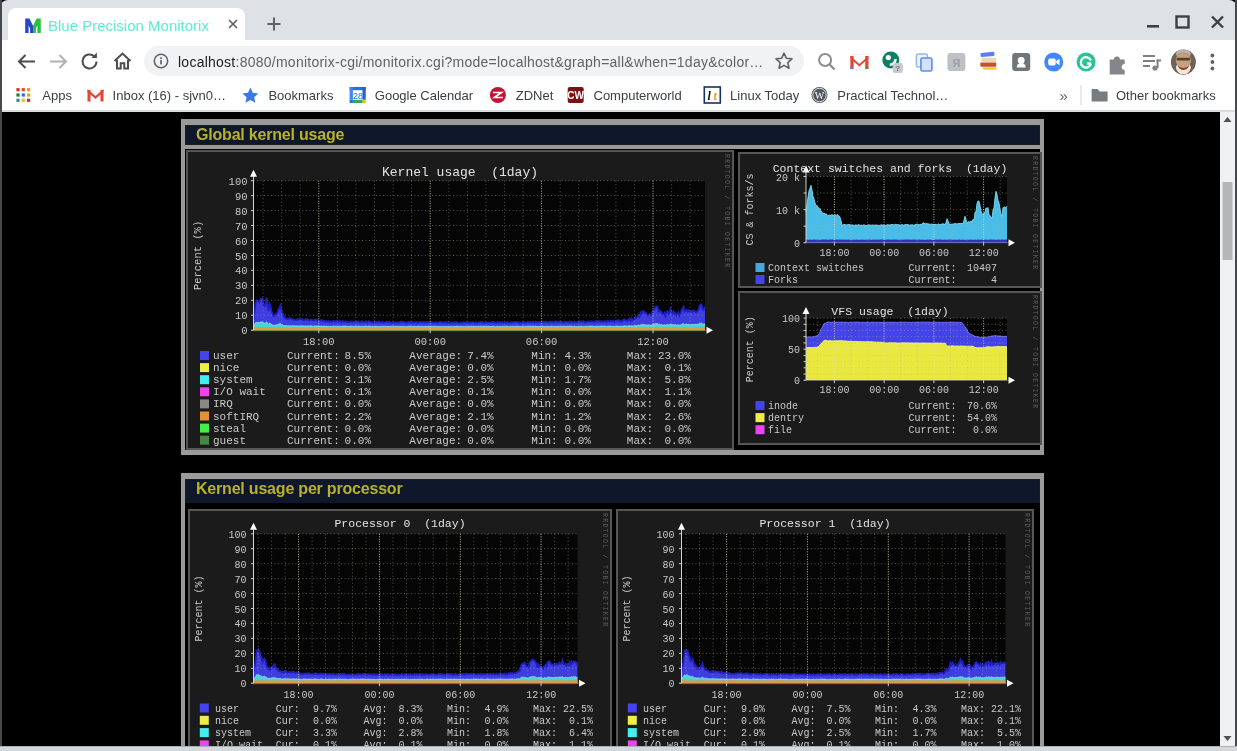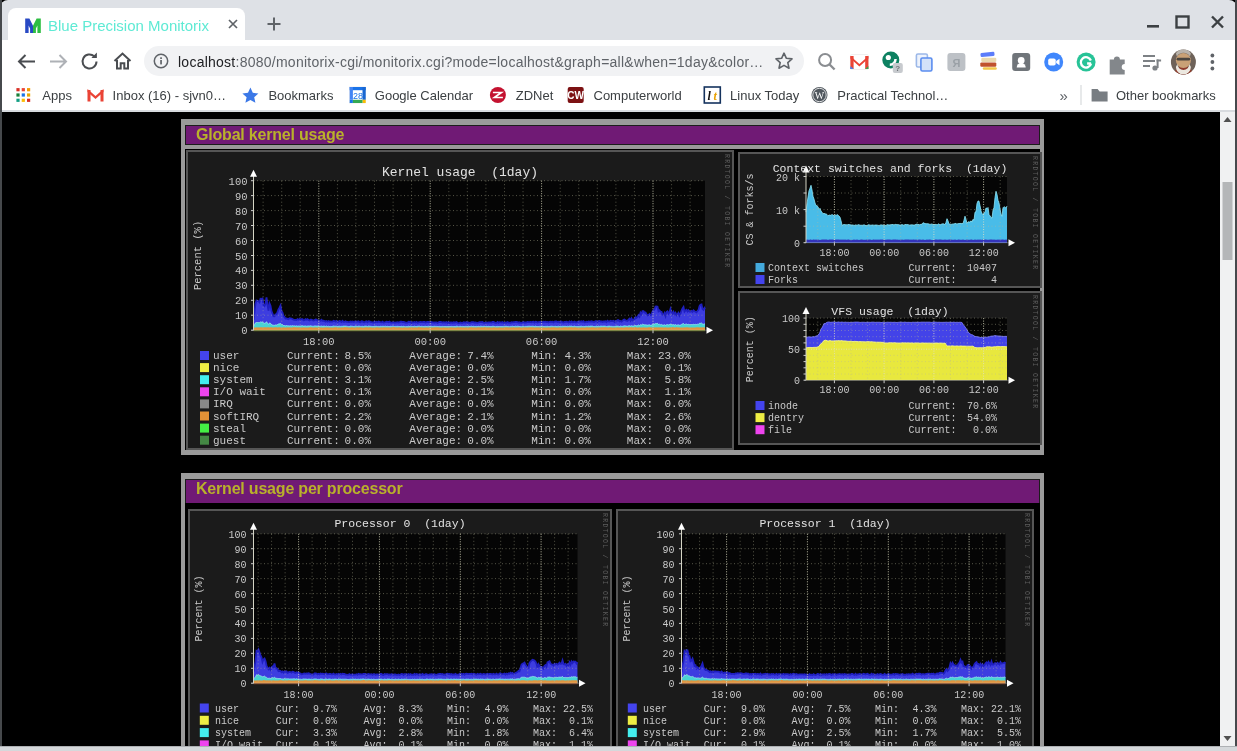--- a/index.html
+++ b/index.html
@@ -3,21 +3,21 @@
 <meta charset="utf-8">
 <style>
 html,body{margin:0;padding:0;width:1237px;height:751px;overflow:hidden;background:#000;}
 *{box-sizing:border-box;}
 body{font-family:"Liberation Sans",sans-serif;position:relative;}
 .abs{position:absolute;}
 #tabbar{left:0;top:0;width:1237px;height:40px;background:#dee1e6;border-radius:8px 8px 0 0;}
 #tab{left:8px;top:8px;width:237px;height:32px;background:#fff;border-radius:8px 8px 0 0;}
 #tabtitle{left:48px;top:17px;font-size:15px;color:#5eead4;}
 #content{left:0;top:112px;width:1237px;height:634px;background:#000;}
-.sechead{background:#701a75;border:1px solid #1c1c1c;color:#b9b12b;font-weight:bold;font-size:16px;line-height:19px;padding-left:10px;letter-spacing:-0.2px;}
+.sechead{background:#0f172a;border:1px solid #1c1c1c;color:#b9b12b;font-weight:bold;font-size:16px;line-height:19px;padding-left:10px;letter-spacing:-0.2px;}
 </style>
 </head>
 <body>
 
 <div class="abs" id="tabbar"></div>
 <div class="abs" id="tab"></div>
 <svg class="abs" style="left:24px;top:16px" width="18" height="18">
   <polygon points="1.2,17 1.2,2.5 5.4,2.5 9,9.8 9,17 6.1,17 6.1,12.6 4.6,9.6 4.6,17" fill="#2849c4"></polygon>
   <polygon points="16.8,17 16.8,2.5 12.6,2.5 9,9.8 9,17 11.9,17 11.9,12.6 13.4,9.6 13.4,17" fill="#2dbe42"></polygon>
 </svg>

